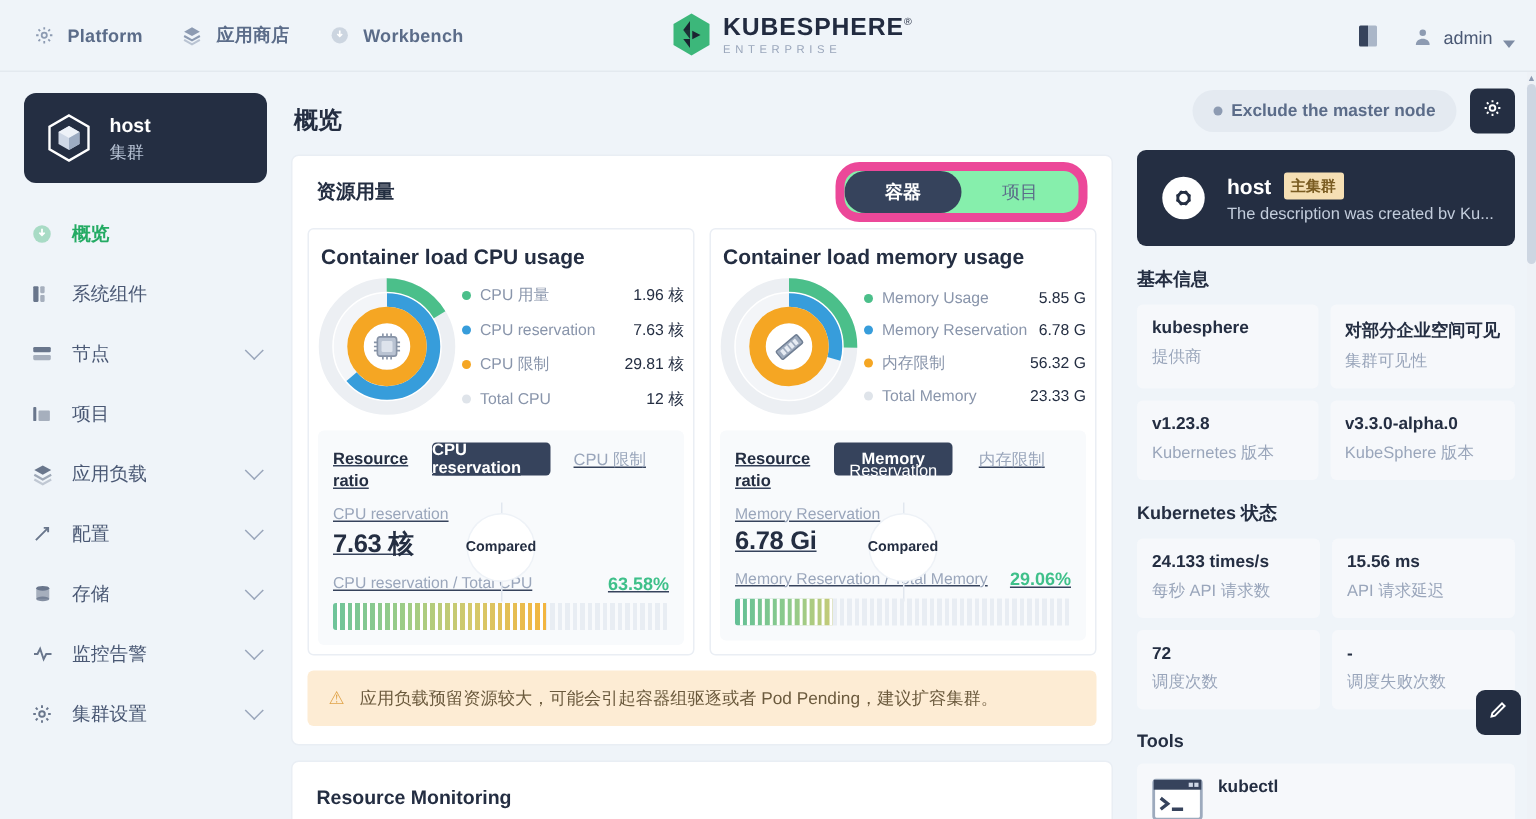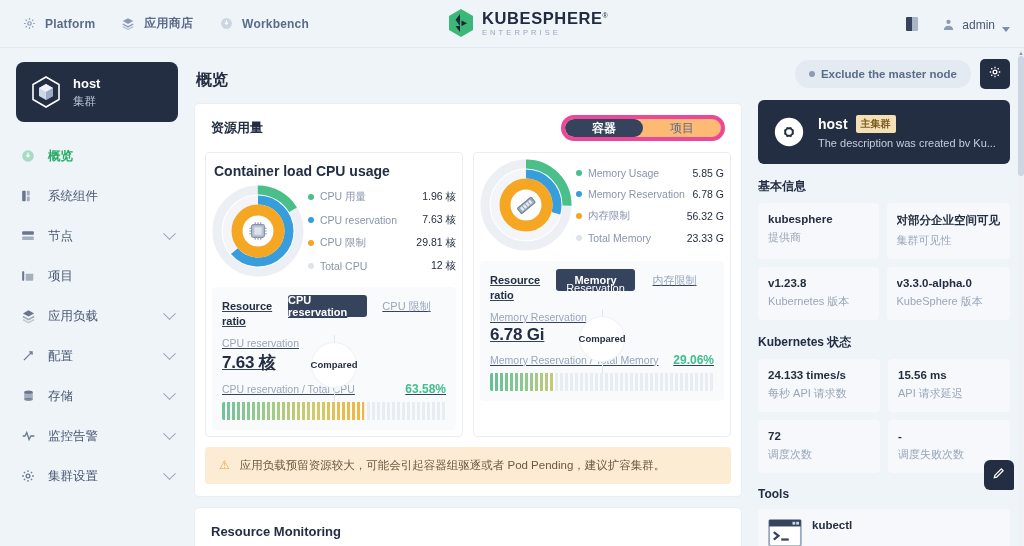--- a/index.html
+++ b/index.html
@@ -74,21 +74,21 @@
   .card {
     background: #fff; border-radius: 5px; border: 1px solid #e9eef4;
   }
   .card-head {
     height: 48px; display: flex; align-items: center; justify-content: space-between;
     padding: 0 16px;
   }
   .card-head h3 { font-size: 13px; font-weight: bold; color: #242e42; }
 
   .seg {
-    display: flex; border: 4px solid #ec4899; border-radius: 16px; height: 26px; overflow: hidden; background: #fdba74;
+    display: flex; border: 6px solid #ec4899; border-radius: 16px; height: 40px; overflow: hidden; background: #86efac;
   }
   .seg div {
     width: 78px; display: flex; align-items: center; justify-content: center;
     font-size: 12px; color: #5b6c89; cursor: pointer;
   }
   .seg div.on { background: #36435c; color: #fff; border-radius: 16px; font-weight: bold; }
 
   .panels { display: flex; gap: 10px; padding: 0 10px 10px 10px; }
   .panel { flex: 1; border: 1px solid #eaeef4; border-radius: 4px; overflow: hidden; }
   .panel-title { font-size: 14px; font-weight: bold; color: #242e42; padding: 10px 0 0 8px; }
@@ -476,20 +476,21 @@
             </div>
             <div class="bar">
               <div class="bar-fill" style="width:63.58%;background:
                      repeating-linear-gradient(90deg, rgba(255,255,255,0) 0 3px, #fff 3px 5px),
                      linear-gradient(90deg,#6ec49a 0%,#9fcd86 35%,#d4c96c 65%,#f3b53f 100%);"></div>
             </div>
           </div>
         </div>
 
         <div class="panel">
+          <div class="panel-title">Container load memory usage</div>
 
           <div class="donut-row">
             <div class="donut-wrap">
               <svg width="100" height="100" viewBox="0 0 100 100">
                 <circle cx="50" cy="50" r="41" fill="none" stroke="#eceff3" stroke-width="9"></circle>
                 <circle cx="50" cy="50" r="31" fill="none" stroke="#f3f5f8" stroke-width="9"></circle>
                 <circle cx="50" cy="50" r="21" fill="none" stroke="#f6f8fa" stroke-width="11"></circle>
 
                 <circle cx="50" cy="50" r="41" fill="none" stroke="#4bbf8a" stroke-width="9" stroke-dasharray="65 193" transform="rotate(-90 50 50)"></circle>
 

